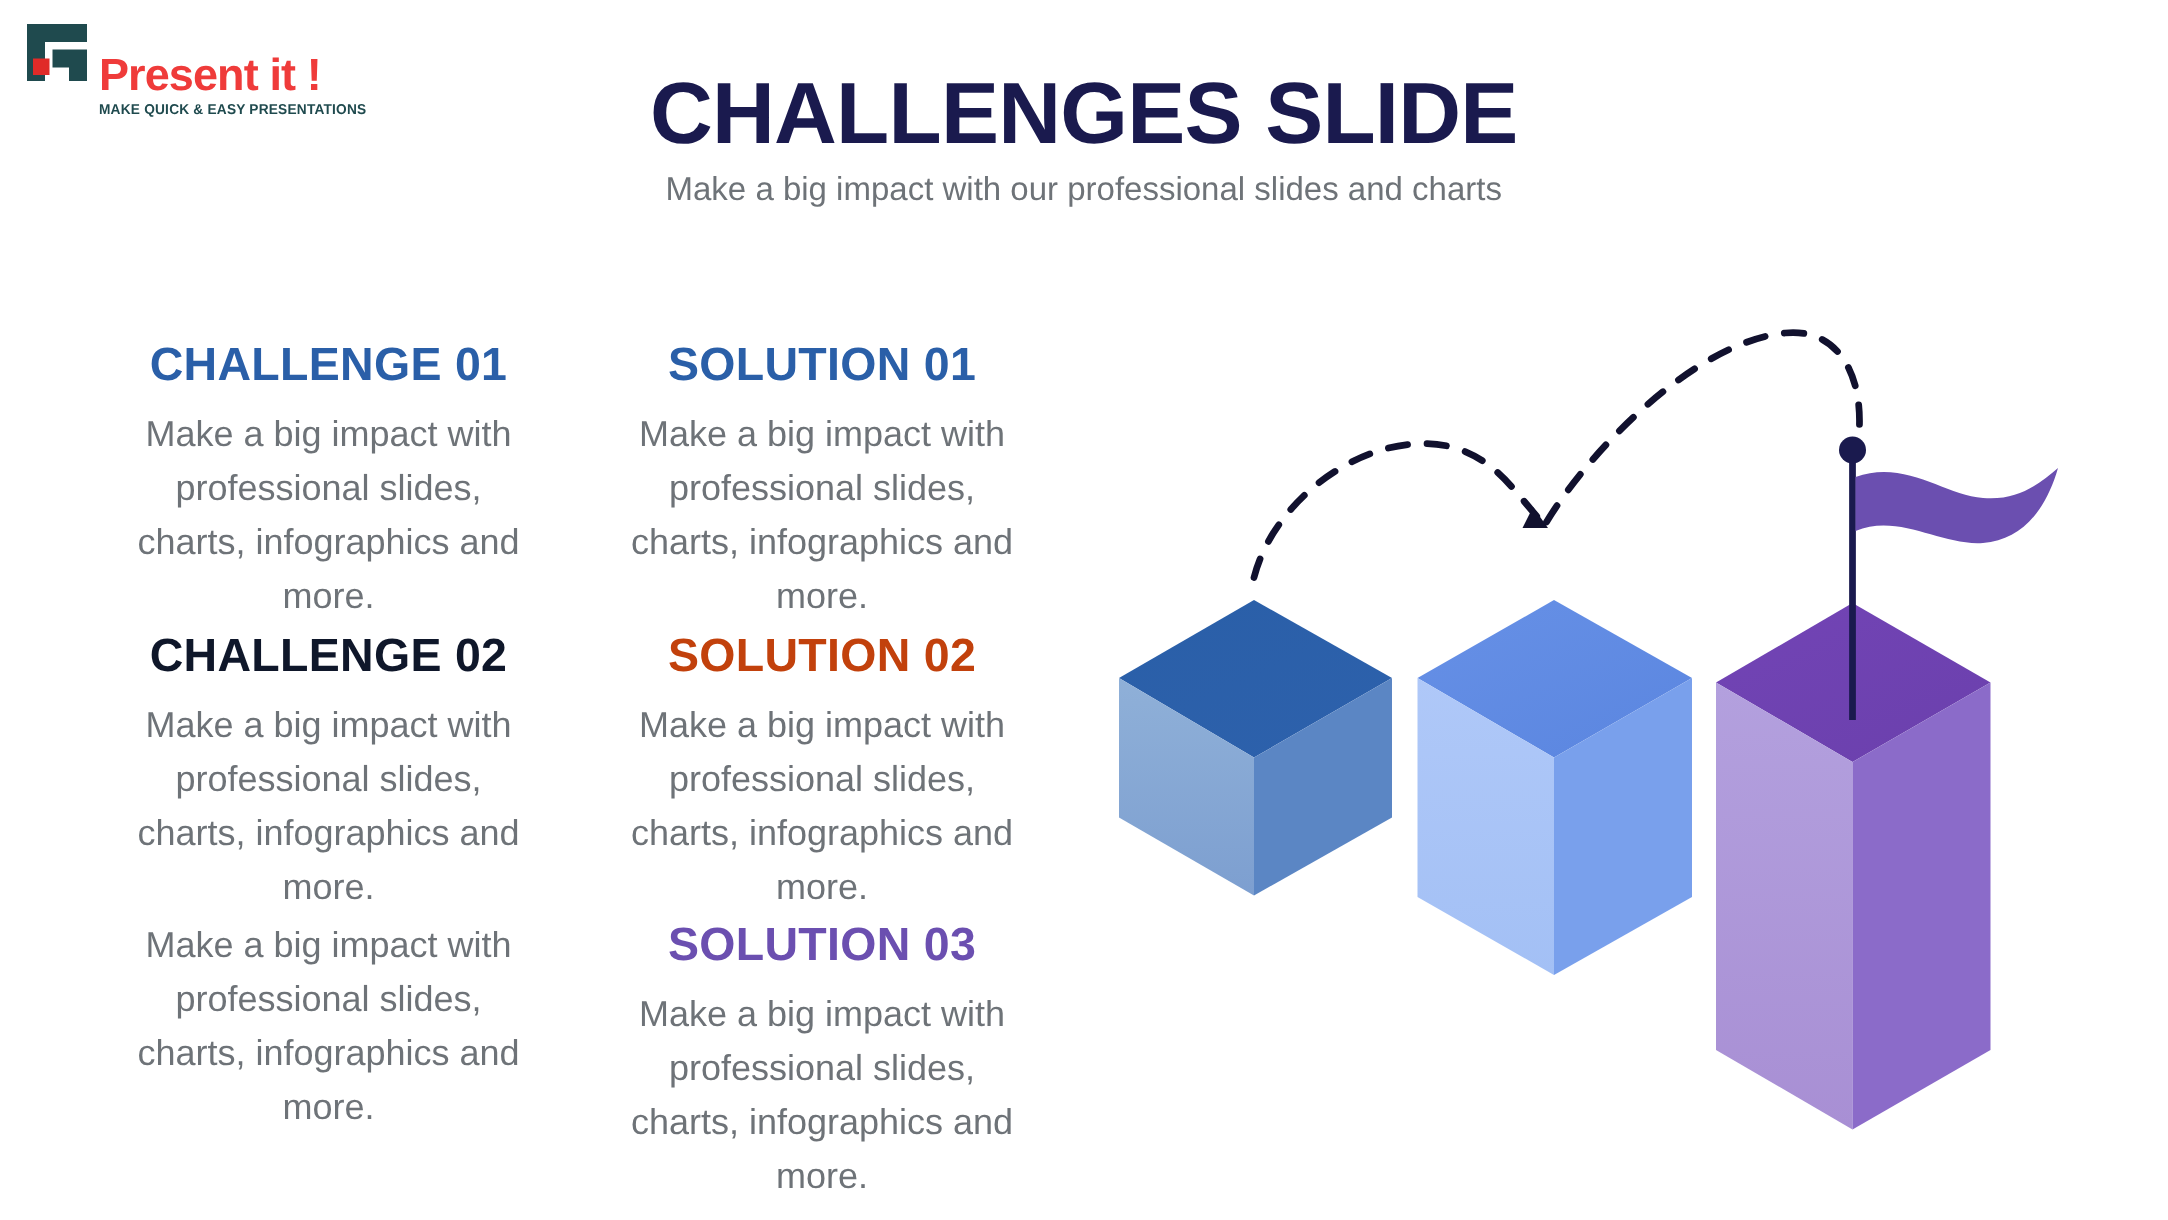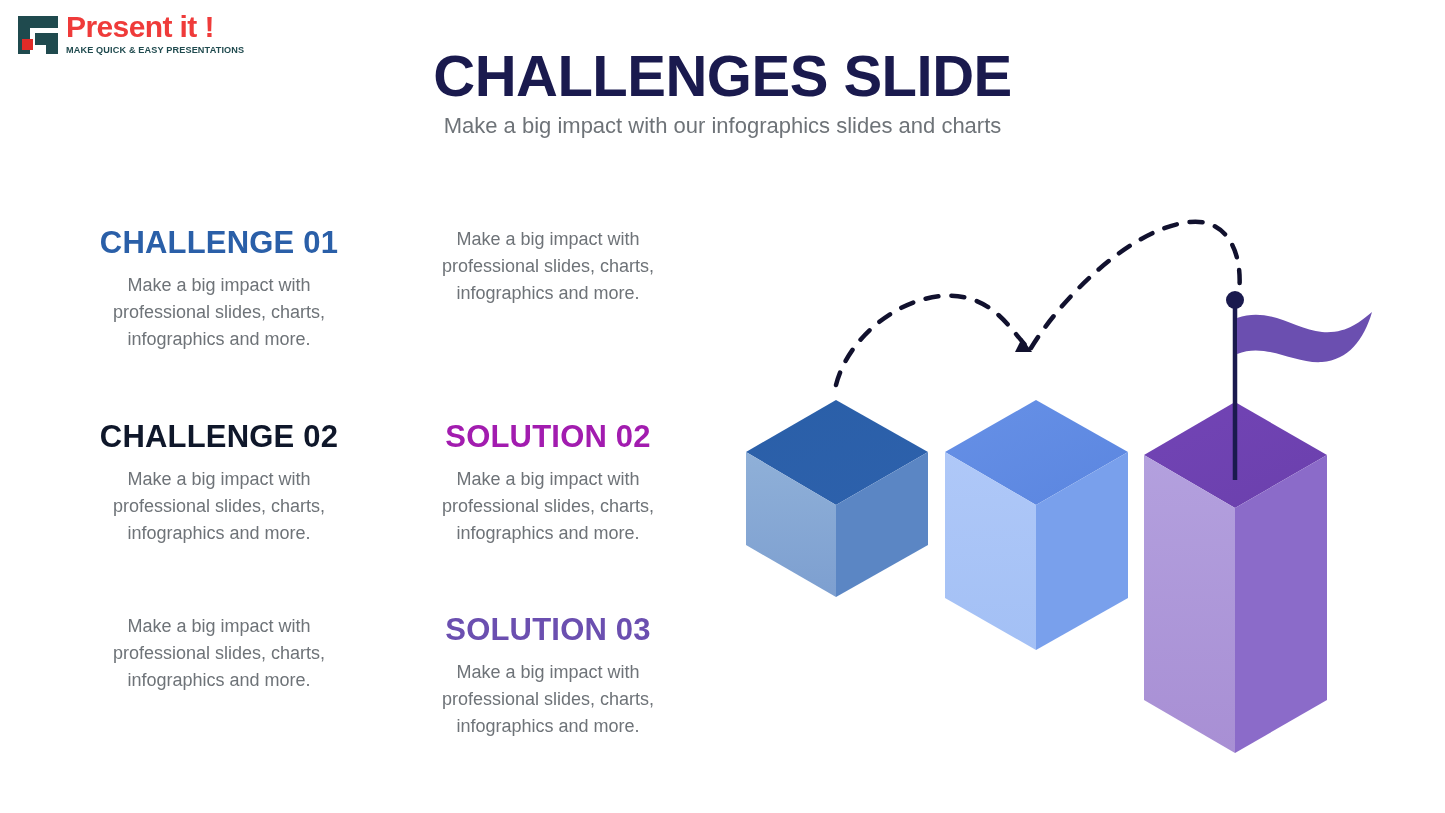--- a/index.html
+++ b/index.html
@@ -40,20 +40,21 @@
     flex-direction: column;
     justify-content: flex-start;
   }
   #logo-wordmark {
     font-size: 30px;
     font-weight: bold;
     color: #ef3b3a;
     line-height: 1.0;
     letter-spacing: -0.6px;
     white-space: nowrap;
+    margin-top: 24px;
   }
   #logo-tagline {
     font-size: 9.5px;
     font-weight: bold;
     color: #1f4a4e;
     letter-spacing: 0.15px;
     line-height: 1.0;
     margin-top: 3px;
     white-space: nowrap;
     transform: scaleX(0.96);
@@ -91,21 +92,21 @@
     text-align: center;
   }
   .block-heading {
     font-size: 31px;
     font-weight: bold;
     letter-spacing: 0.2px;
     margin: 0 0 12px 0;
     line-height: 1.1;
   }
   .block-body {
-    font-size: 18px;
+    font-size: 24px;
     color: #6e7378;
     line-height: 1.5;
     margin: 0;
   }
 
   
   #illustration {
     position: absolute;
     left: 700px;
     top: 180px;
@@ -124,39 +125,40 @@
       <path d="M17 19 H40 V40 H28 V31 H17 Z" fill="#1f4a4e"></path>
       <rect x="4" y="25" width="11" height="11" fill="#e02b28"></rect>
     </svg>
     <div id="logo-text">
       <div id="logo-wordmark">Present it !</div>
       <div id="logo-tagline">MAKE QUICK &amp; EASY PRESENTATIONS</div>
     </div>
   </div>
 
   <div id="title">CHALLENGES SLIDE</div>
-  <div id="subtitle">Make a big impact with our infographics slides and charts</div>
+  <div id="subtitle">Make a big impact with our professional slides and charts</div>
 
   <div class="col-block" style="left:85px; top:226px;">
     <div class="block-heading" style="color:#2a5fa8;">CHALLENGE 01</div>
     <div class="block-body">Make a big impact with professional slides, charts, infographics and more.</div>
   </div>
   <div class="col-block" style="left:85px; top:420px;">
     <div class="block-heading" style="color:#0f172a;">CHALLENGE 02</div>
     <div class="block-body">Make a big impact with professional slides, charts, infographics and more.</div>
   </div>
   <div class="col-block" style="left:85px; top:613px;">
     <div class="block-body">Make a big impact with professional slides, charts, infographics and more.</div>
   </div>
 
   <div class="col-block" style="left:414px; top:226px;">
+    <div class="block-heading" style="color:#2a5fa8;">SOLUTION 01</div>
     <div class="block-body">Make a big impact with professional slides, charts, infographics and more.</div>
   </div>
   <div class="col-block" style="left:414px; top:420px;">
-    <div class="block-heading" style="color:#a21caf;">SOLUTION 02</div>
+    <div class="block-heading" style="color:#c2410c;">SOLUTION 02</div>
     <div class="block-body">Make a big impact with professional slides, charts, infographics and more.</div>
   </div>
   <div class="col-block" style="left:414px; top:613px;">
     <div class="block-heading" style="color:#6b4fb0;">SOLUTION 03</div>
     <div class="block-body">Make a big impact with professional slides, charts, infographics and more.</div>
   </div>
 
   <svg id="illustration" viewBox="0 0 700 610">
     <defs>
       <linearGradient id="b1-left" x1="0" y1="0" x2="0" y2="1">

